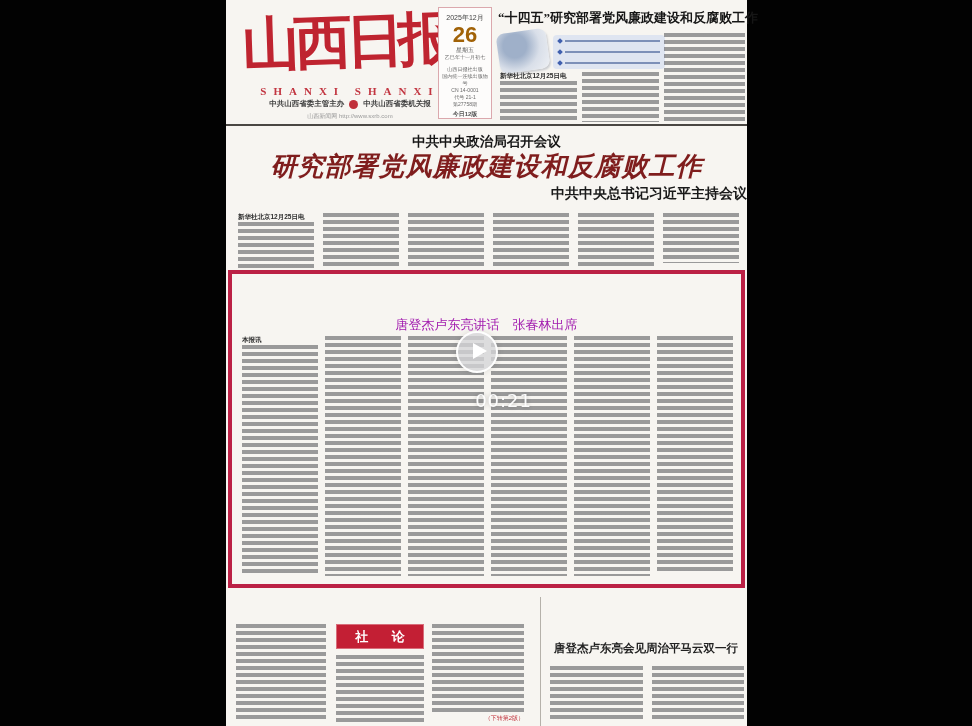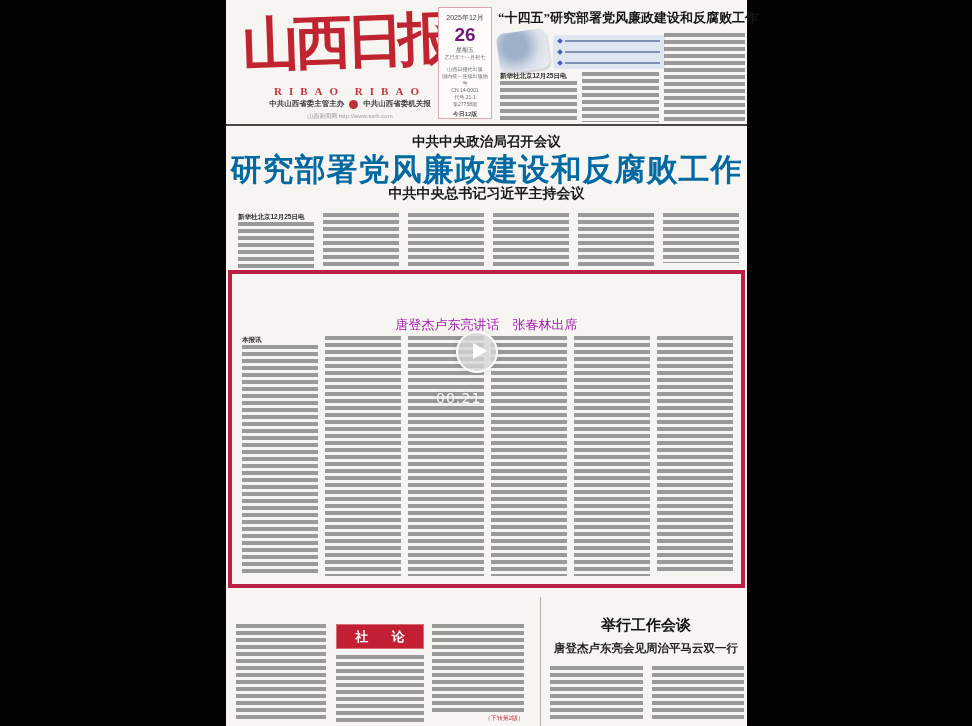--- a/index.html
+++ b/index.html
@@ -18,28 +18,28 @@
       font-size:58px;line-height:76px;letter-spacing:-6px;transform:rotate(-2deg);white-space:nowrap;}
   .latin{font-family:"Liberation Serif",serif;font-weight:bold;color:#c23540;
       font-size:11px;letter-spacing:7px;}
   .orgline{display:flex;align-items:center;justify-content:center;gap:5px;
       font-size:7.5px;color:#3c3c3c;font-weight:bold;}
   .orgdot{width:9px;height:9px;border-radius:50%;background:#c0303a;display:inline-block;}
   .url{font-size:6px;color:#9a9a9a;}
   .datebox{position:absolute;left:212px;top:7px;width:54px;height:112px;
       border:1px solid #dba8ad;background:#fdfcfb;text-align:center;overflow:hidden;}
   .db-date{font-size:7px;color:#444;margin-top:5px;}
-  .db-day{font-size:19px;line-height:23px;font-weight:bold;color:#701a75;}
+  .db-day{font-size:22px;line-height:23px;font-weight:bold;color:#a16207;}
   .db-s{font-size:6px;color:#555;line-height:8px;}
   .db-xs{font-size:5.5px;color:#6a6a6a;line-height:7px;transform:scale(.92);}
   
   .serifbold{font-family:"Liberation Serif",serif;font-weight:bold;color:#161616;}
   .kicker{font-size:13.5px;}
-  .mainhead{font-size:31px;font-weight:900;color:#0369a1;letter-spacing:1px;white-space:nowrap;}
-  .subhead{font-size:14px;font-weight:bold;color:#1a1a1a;}
+  .mainhead{font-size:26px;font-weight:900;color:#7f1d1d;letter-spacing:1px;white-space:nowrap;font-style:italic;}
+  .subhead{font-size:14px;font-weight:bold;color:#1a1a1a;text-align:right;}
   
   .tr-head{font-size:13px;line-height:16px;white-space:nowrap;}
   .infographic{background:radial-gradient(circle at 35% 35%, #9fb0c9 0 28%, #d9dfe9 60%, #eef0f4 100%);
       border-radius:8px;transform:rotate(-8deg);box-shadow:1px 2px 2px rgba(120,130,150,.35);}
   .bullets{background:#dfe5f1;border-radius:4px;padding:4px 5px;display:flex;
       flex-direction:column;justify-content:space-between;}
   .brow{display:flex;align-items:center;gap:3px;}
   .bdot{width:4px;height:4px;background:#3f5fae;transform:rotate(45deg);flex:0 0 auto;}
   .bline{height:2.5px;background:#7d90b8;flex:1;}
   
@@ -56,34 +56,34 @@
       box-shadow:inset 0 0 0 1px rgba(255,255,255,.35);}
   .jump{position:absolute;font-size:6px;color:#c0303a;}
   .br-head{font-size:15px;font-weight:900;color:#141414;line-height:19px;}
   .br-sub{font-family:Liberation Sans, sans-serif;font-size:11.5px;font-weight:bold;color:#222;}
   
   .playbtn{position:absolute;left:456px;top:331px;width:42px;height:42px;border-radius:50%;
       background:rgba(213,213,215,.78);border:2.5px solid rgba(255,255,255,.95);
       box-shadow:0 0 6px rgba(0,0,0,.12);}
   .playtri{position:absolute;left:15px;top:10px;width:0;height:0;
       border-left:14px solid #fff;border-top:8.5px solid transparent;border-bottom:8.5px solid transparent;}
-  .timestamp{position:absolute;left:436px;top:390px;width:96px;text-align:left;
-      font-size:14px;color:rgba(255,255,255,.96);text-shadow:0 0 4px rgba(0,0,0,.25);
+  .timestamp{position:absolute;left:436px;top:390px;width:96px;text-align:right;
+      font-size:18px;color:rgba(255,255,255,.96);text-shadow:0 0 4px rgba(0,0,0,.25);
       font-family:"DejaVu Sans",sans-serif;letter-spacing:1px;}
   .vline{background:#b5b1aa;}
 </style>
 </head>
 <body>
 
 <div class="stage">
 
   <div class="paper">
 
     <div class="abs calligraphy" style="left:16px;top:4px;width:218px;">山西日报</div>
-    <div class="abs ctr latin" style="left:14px;top:85px;width:220px;">RIBAO RIBAO</div>
+    <div class="abs ctr latin" style="left:14px;top:85px;width:220px;">SHANXI SHANXI</div>
     <div class="abs orgline" style="left:0px;top:99px;width:248px;">
       <span>中共山西省委主管主办</span>
       <span class="orgdot"></span>
       <span>中共山西省委机关报</span>
     </div>
     <div class="abs ctr url" style="left:4px;top:112px;width:240px;">山西新闻网 http://www.sxrb.com</div>
 
     <div class="datebox">
       <div class="db-date">2025年12月</div>
       <div class="db-day">26</div>
@@ -144,21 +144,20 @@
     </div>
 
     <div class="g" style="left:10px;top:624px;width:90px;height:98px;"></div>
     <div class="edlabel" style="left:110px;top:624px;width:88px;height:25px;">社 论</div>
     <div class="g" style="left:110px;top:655px;width:88px;height:67px;"></div>
     <div class="g" style="left:206px;top:624px;width:92px;height:88px;"></div>
     <div class="jump" style="left:206px;top:714px;width:92px;text-align:right;">（下转第2版）</div>
 
     <div class="abs vline" style="left:314px;top:597px;width:1px;height:129px;"></div>
 
-    <div class="abs ctr br-head" style="left:322px;top:615px;width:196px;">举行工作会谈</div>
     <div class="abs ctr br-sub" style="left:322px;top:641px;width:196px;">唐登杰卢东亮会见周治平马云双一行</div>
     <div class="g" style="left:324px;top:666px;width:93px;height:56px;"></div>
     <div class="g" style="left:426px;top:666px;width:92px;height:56px;"></div>
 
   </div>
 
   <div class="playbtn">
     <div class="playtri"></div>
   </div>
   <div class="timestamp">00:21</div>

